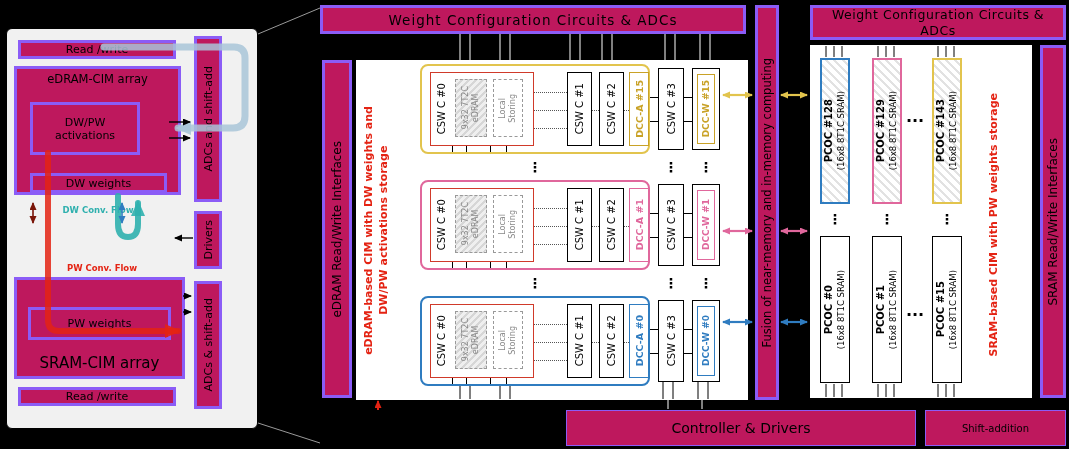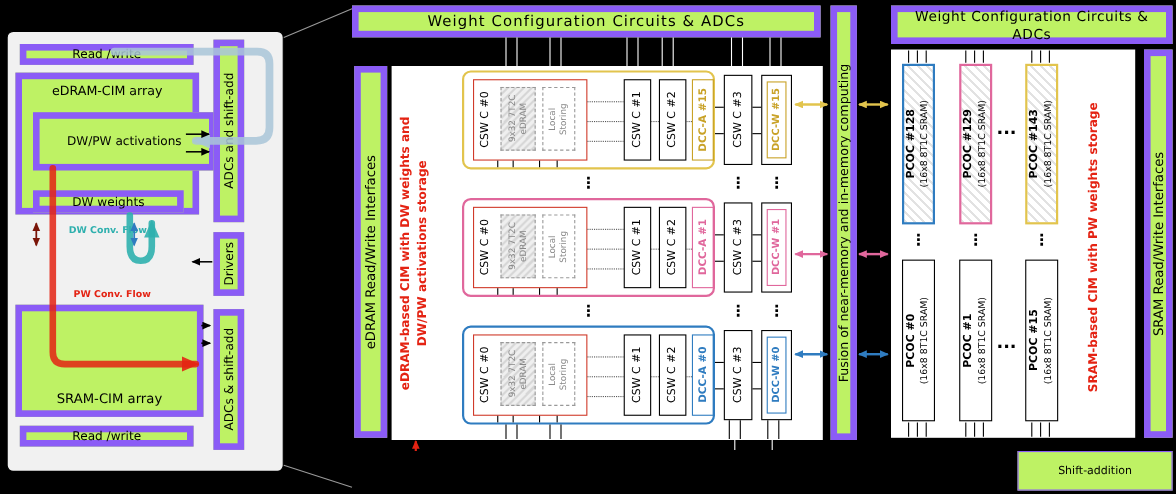--- a/index.html
+++ b/index.html
@@ -1,20 +1,20 @@
 <!DOCTYPE html>
 <html><head>
 <meta charset="utf-8">
 <style>
   *{margin:0;padding:0}
   body{background:#000}
   #canvas{position:relative;width:1069px;height:449px;background:#000;overflow:hidden;
           font-family:"DejaVu Sans","Liberation Sans",sans-serif;color:#000}
   .abs{position:absolute;box-sizing:border-box}
-  .wbox{background:#bef264;border:6px solid #8b5cf6}
+  .wbox{background:#be185d;border:3px solid #8b5cf6}
   .cent{display:flex;align-items:center;justify-content:center;text-align:center}
   .vt{display:block;writing-mode:vertical-rl;transform:rotate(180deg);text-align:center}
   .ln{display:block}
   
   #ovpanel{left:6px;top:28px;width:252px;height:401px;background:#f1f1f1;border:1.5px solid #000;border-radius:6px}
   .flowlbl{position:absolute;font-size:8.5px;font-weight:bold;width:96px;text-align:center}
   
   .grp{position:absolute;left:420px;width:230px;height:90px;background:#fff;border:2px solid;border-radius:8px;box-sizing:border-box}
   .bY{border-color:#e2c44d}.bP{border-color:#e0679c}.bBl{border-color:#2f7cc0}
   .tY{color:#c9a227}.tP{color:#e0679c}.tBl{color:#2f7cc0}
@@ -50,27 +50,28 @@
 
 <div id="canvas">
 
   <div class="abs" id="ovpanel"></div>
 
   <div class="abs wbox cent" style="left:18px;top:40px;width:158px;height:19px;font-size:11px">Read /write</div>
 
   <div class="abs wbox" style="left:14px;top:66px;width:167px;height:129px">
     <div style="position:absolute;top:3px;width:100%;text-align:center;font-size:11.5px">eDRAM-CIM array</div>
   </div>
-  <div class="abs wbox cent" style="left:30px;top:102px;width:166px;height:53px;font-size:11px">DW/PW activations</div>
+  <div class="abs wbox cent" style="left:30px;top:102px;width:110px;height:53px;font-size:11px">DW/PW activations</div>
   <div class="abs wbox cent" style="left:30px;top:173px;width:137px;height:20px;font-size:11px">DW weights</div>
 
 
   <div class="abs wbox" style="left:14px;top:277px;width:171px;height:102px">
-    <div style="position:absolute;bottom:4px;width:100%;text-align:center;font-size:12px">SRAM-CIM array</div>
-  </div>
+    <div style="position:absolute;bottom:4px;width:100%;text-align:center;font-size:15px">SRAM-CIM array</div>
+  </div>
+  <div class="abs wbox cent" style="left:28px;top:307px;width:143px;height:33px;font-size:11px">PW weights</div>
 
   <div class="abs wbox cent" style="left:18px;top:387px;width:158px;height:19px;font-size:11px">Read /write</div>
 
   <div class="abs wbox cent" style="left:194px;top:36px;width:28px;height:166px">
     <span class="vt" style="font-size:11px">ADCs and shift-add</span>
   </div>
   <div class="abs wbox cent" style="left:194px;top:211px;width:28px;height:58px">
     <span class="vt" style="font-size:11px">Drivers</span>
   </div>
   <div class="abs wbox cent" style="left:194px;top:281px;width:28px;height:128px">
@@ -308,20 +309,21 @@
   </div>
 
   <div class="abs cent" style="left:984px;top:60px;width:18px;height:330px">
     <span class="vt" style="color:#e42313;font-weight:bold;font-size:11px">SRAM-based CIM with PW weights storage</span>
   </div>
 
   <div class="abs wbox cent" style="left:1040px;top:45px;width:26px;height:353px">
     <span class="vt" style="font-size:12px">SRAM Read/Write Interfaces</span>
   </div>
 
+  <div class="abs wbox cent" style="left:566px;top:410px;width:350px;height:36px;font-size:14px;border-width:1.5px">Controller &amp; Drivers</div>
   <div class="abs wbox cent" style="left:925px;top:410px;width:141px;height:36px;font-size:10px;border-width:1.5px">Shift-addition</div>
 
   <svg class="abs" style="left:0;top:0;z-index:10;pointer-events:none" width="1069" height="449">
     <defs>
       <marker id="mB" markerUnits="userSpaceOnUse" markerWidth="9" markerHeight="8" refX="7" refY="3.5" orient="auto-start-reverse">
           <path d="M0,0L8,3.5L0,7z" fill="#000"></path>
         </marker>
       <marker id="mD" markerUnits="userSpaceOnUse" markerWidth="9" markerHeight="8" refX="7" refY="3.5" orient="auto-start-reverse">
           <path d="M0,0L8,3.5L0,7z" fill="#7a1508"></path>
         </marker>

